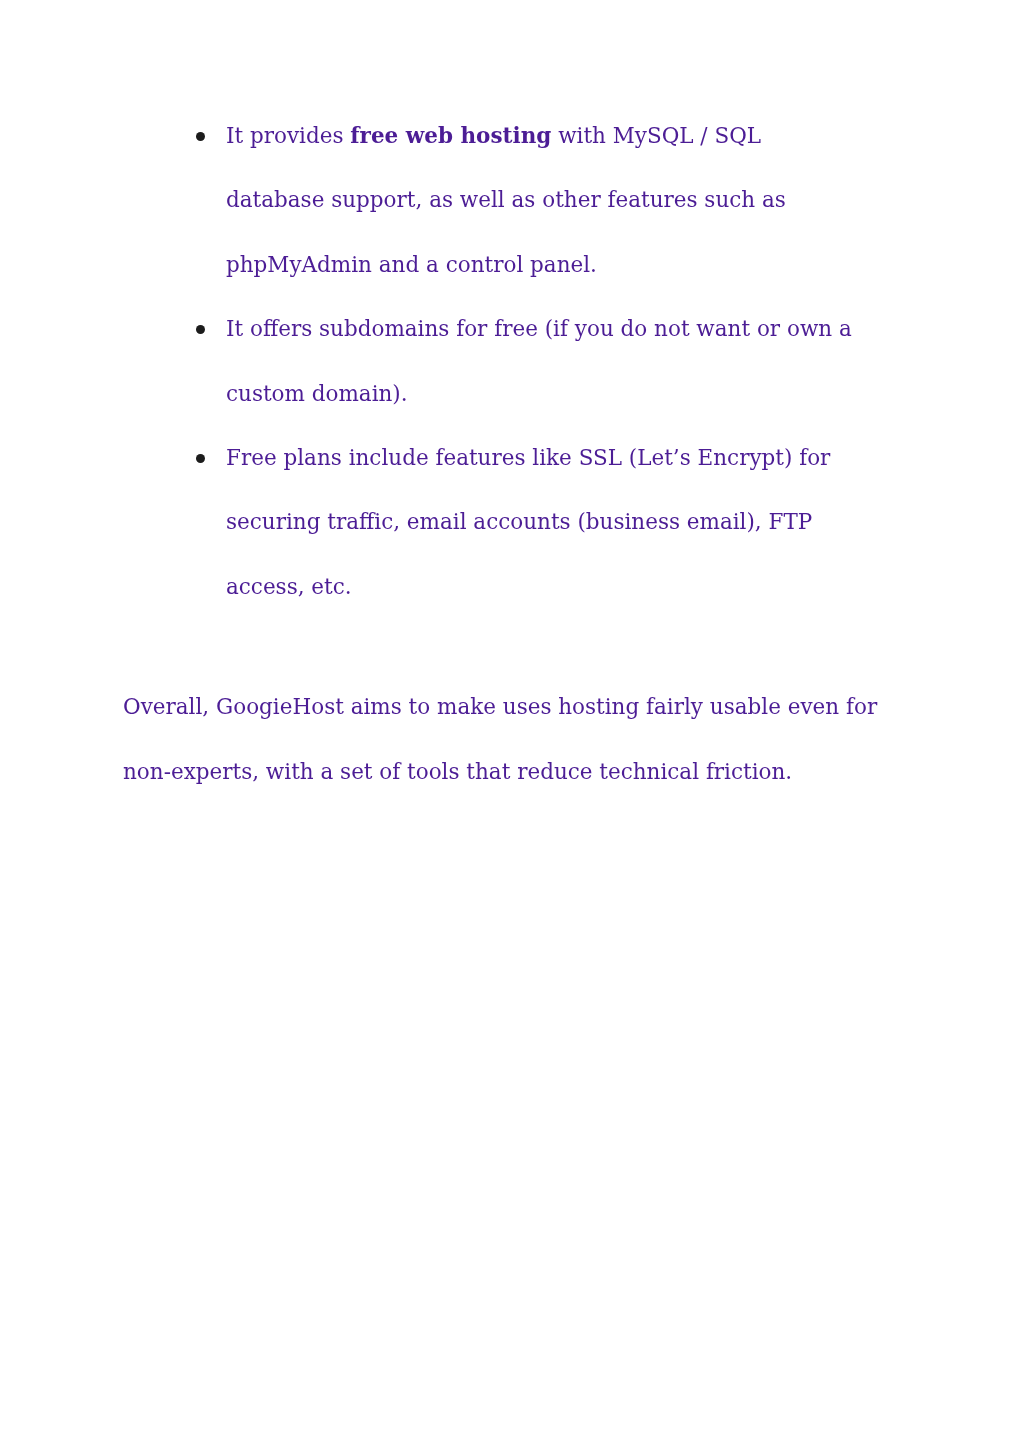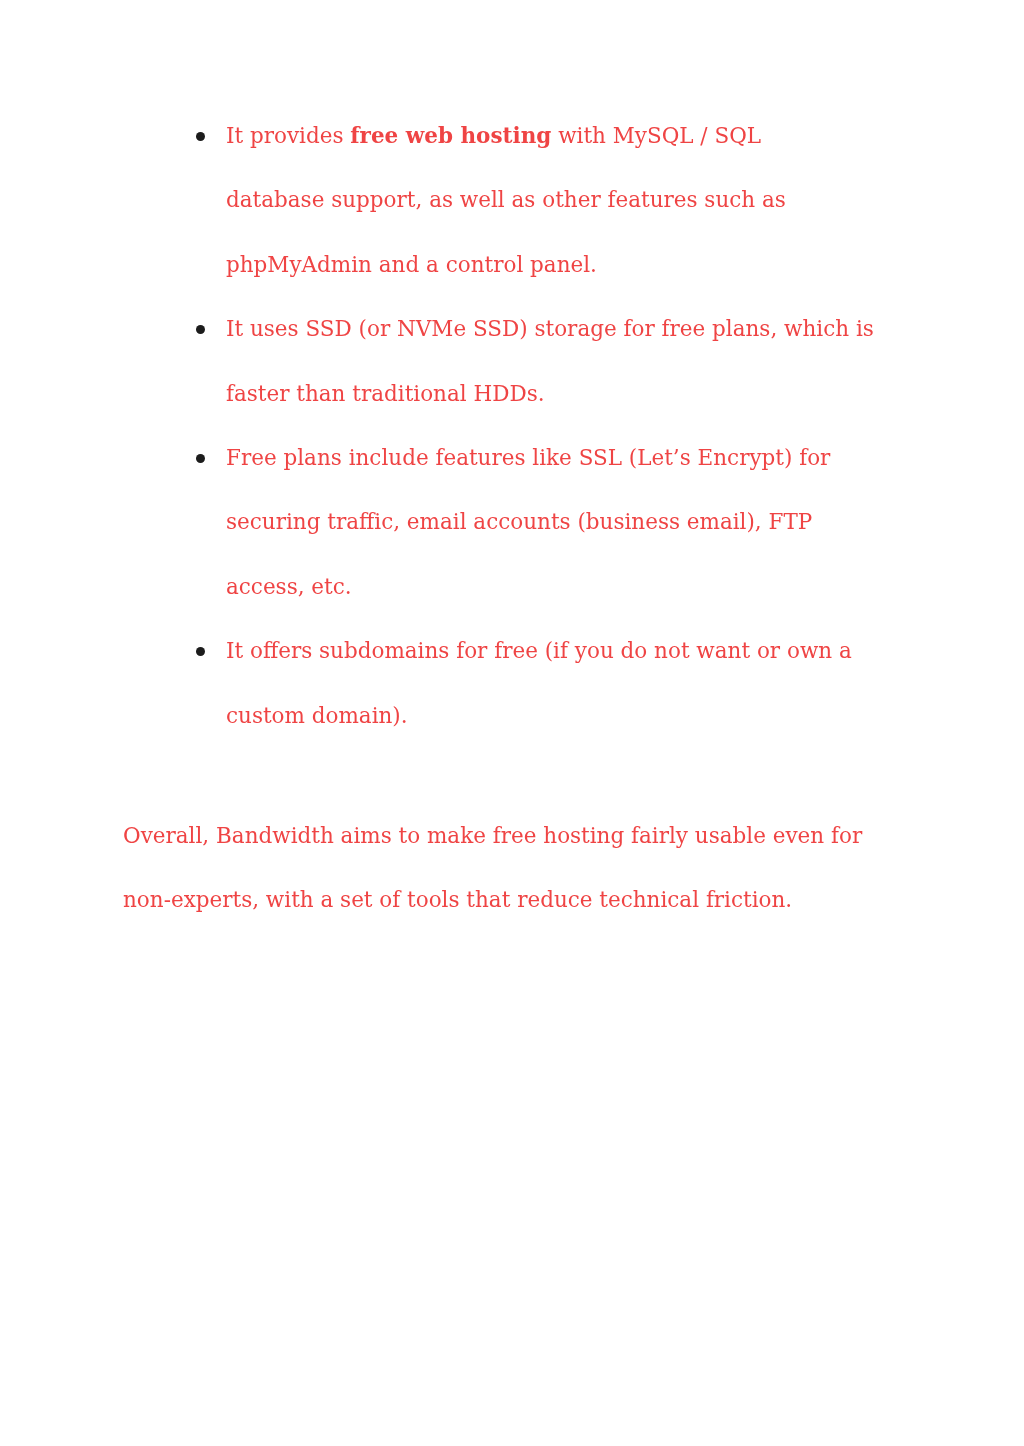--- a/index.html
+++ b/index.html
@@ -8,21 +8,21 @@
     padding: 0;
     background: #ffffff;
   }
   .page {
     position: relative;
     width: 1024px;
     height: 1446px;
     background: #ffffff;
     overflow: hidden;
     font-family: "DejaVu Serif", "Liberation Serif", serif;
-    color: #ef4444;
+    color: #4c1d95;
   }
   .content {
     position: absolute;
     left: 123px;
     top: 104px;
     width: 845px;
     font-size: 21.5px;
     line-height: 64.4px;
   }
   ul.bullets {
@@ -56,24 +56,22 @@
 </style>
 </head>
 <body>
 
 <div class="page">
   <div class="content">
     <ul class="bullets">
       <li><span class="marker"></span><span class="txt"><span>It provides </span><span class="bold">free web hosting</span><span> with MySQL / SQL
 database support, as well as other features such as
 phpMyAdmin and a control panel.</span></span></li>
-      <li><span class="marker"></span><span class="txt">It uses SSD (or NVMe SSD) storage for free plans, which is
-faster than traditional HDDs.</span></li>
+      <li><span class="marker"></span><span class="txt">It offers subdomains for free (if you do not want or own a
+custom domain).</span></li>
       <li><span class="marker"></span><span class="txt">Free plans include features like SSL (Let’s Encrypt) for
 securing traffic, email accounts (business email), FTP
 access, etc.</span></li>
-      <li><span class="marker"></span><span class="txt">It offers subdomains for free (if you do not want or own a
-custom domain).</span></li>
     </ul>
-    <p class="closing">Overall, Bandwidth aims to make free hosting fairly usable even for
+    <p class="closing">Overall, GoogieHost aims to make uses hosting fairly usable even for
 non-experts, with a set of tools that reduce technical friction.</p>
   </div>
 </div>
 
 </body></html>

